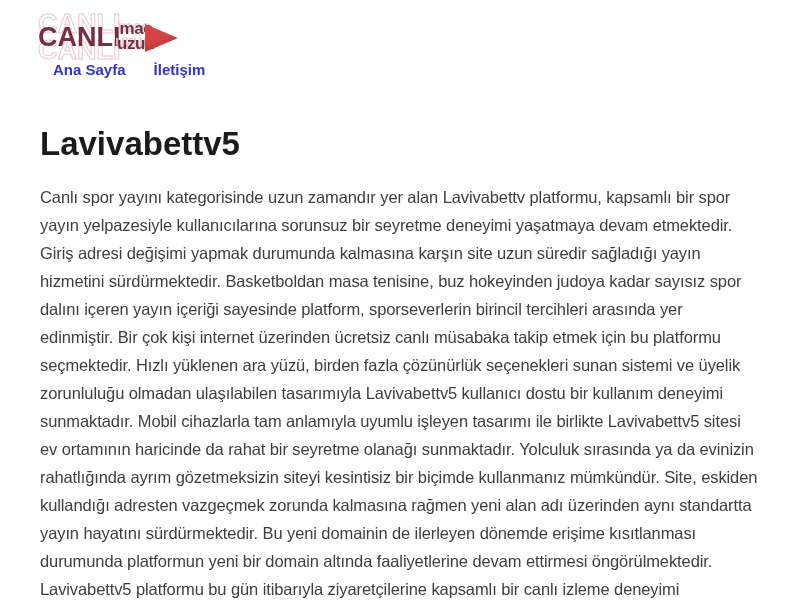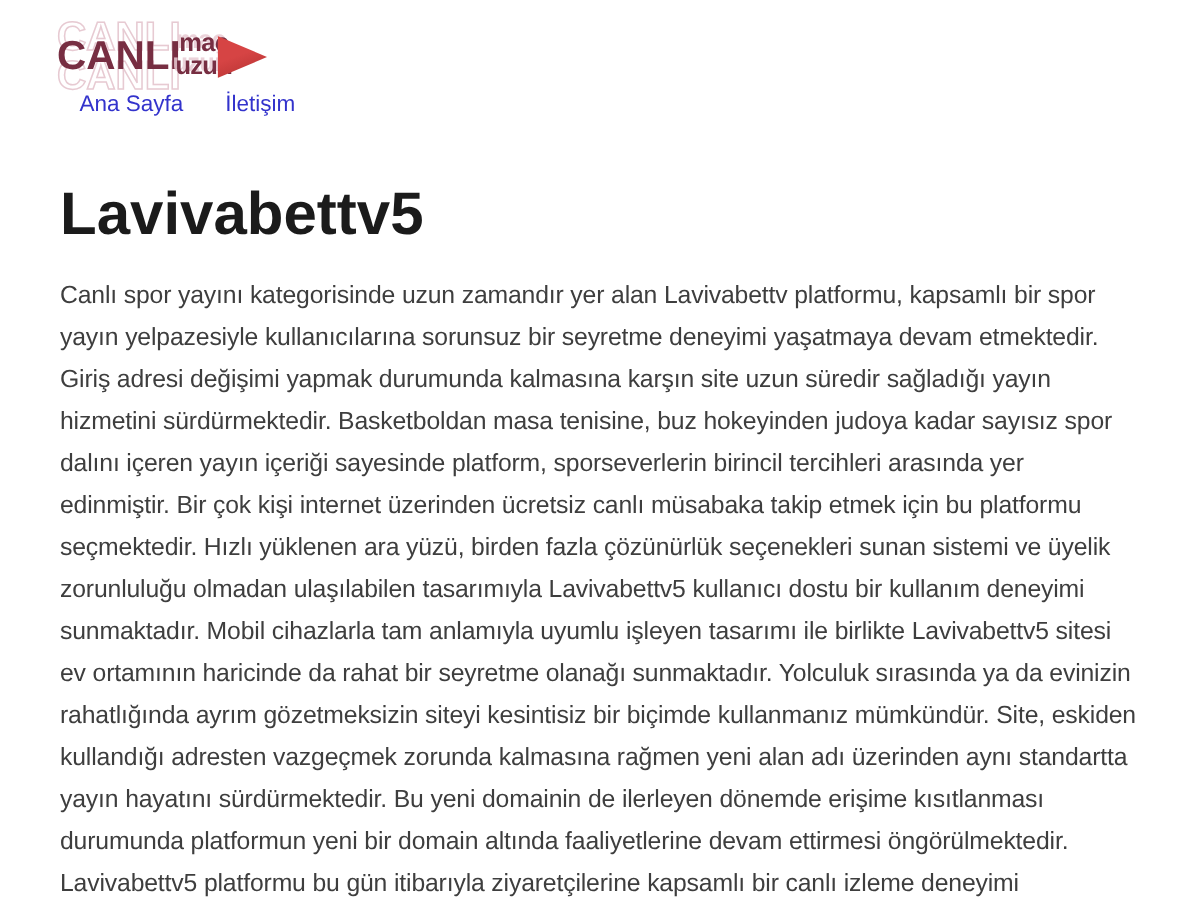--- a/index.html
+++ b/index.html
@@ -87,30 +87,31 @@
     top: 41px;
     display: flex;
     gap: 28px;
     font-size: 15px;
     line-height: 18px;
   }
   nav a {
     color: var(--nav-link);
     text-decoration: none;
     cursor: pointer;
+    font-weight: bold;
   }
 
   
   main {
     margin: 0 40px;
     width: 720px;
   }
   h1.page-title {
     margin: 45px 0 0 0;
-    font-size: 40px;
+    font-size: 33px;
     line-height: 37px;
     font-weight: 700;
     color: var(--heading-text);
     letter-spacing: 0;
   }
   p.article-body {
     margin: 21px 0 0 0;
     width: 720px;
     font-size: 16.5px;
     line-height: 28px;

